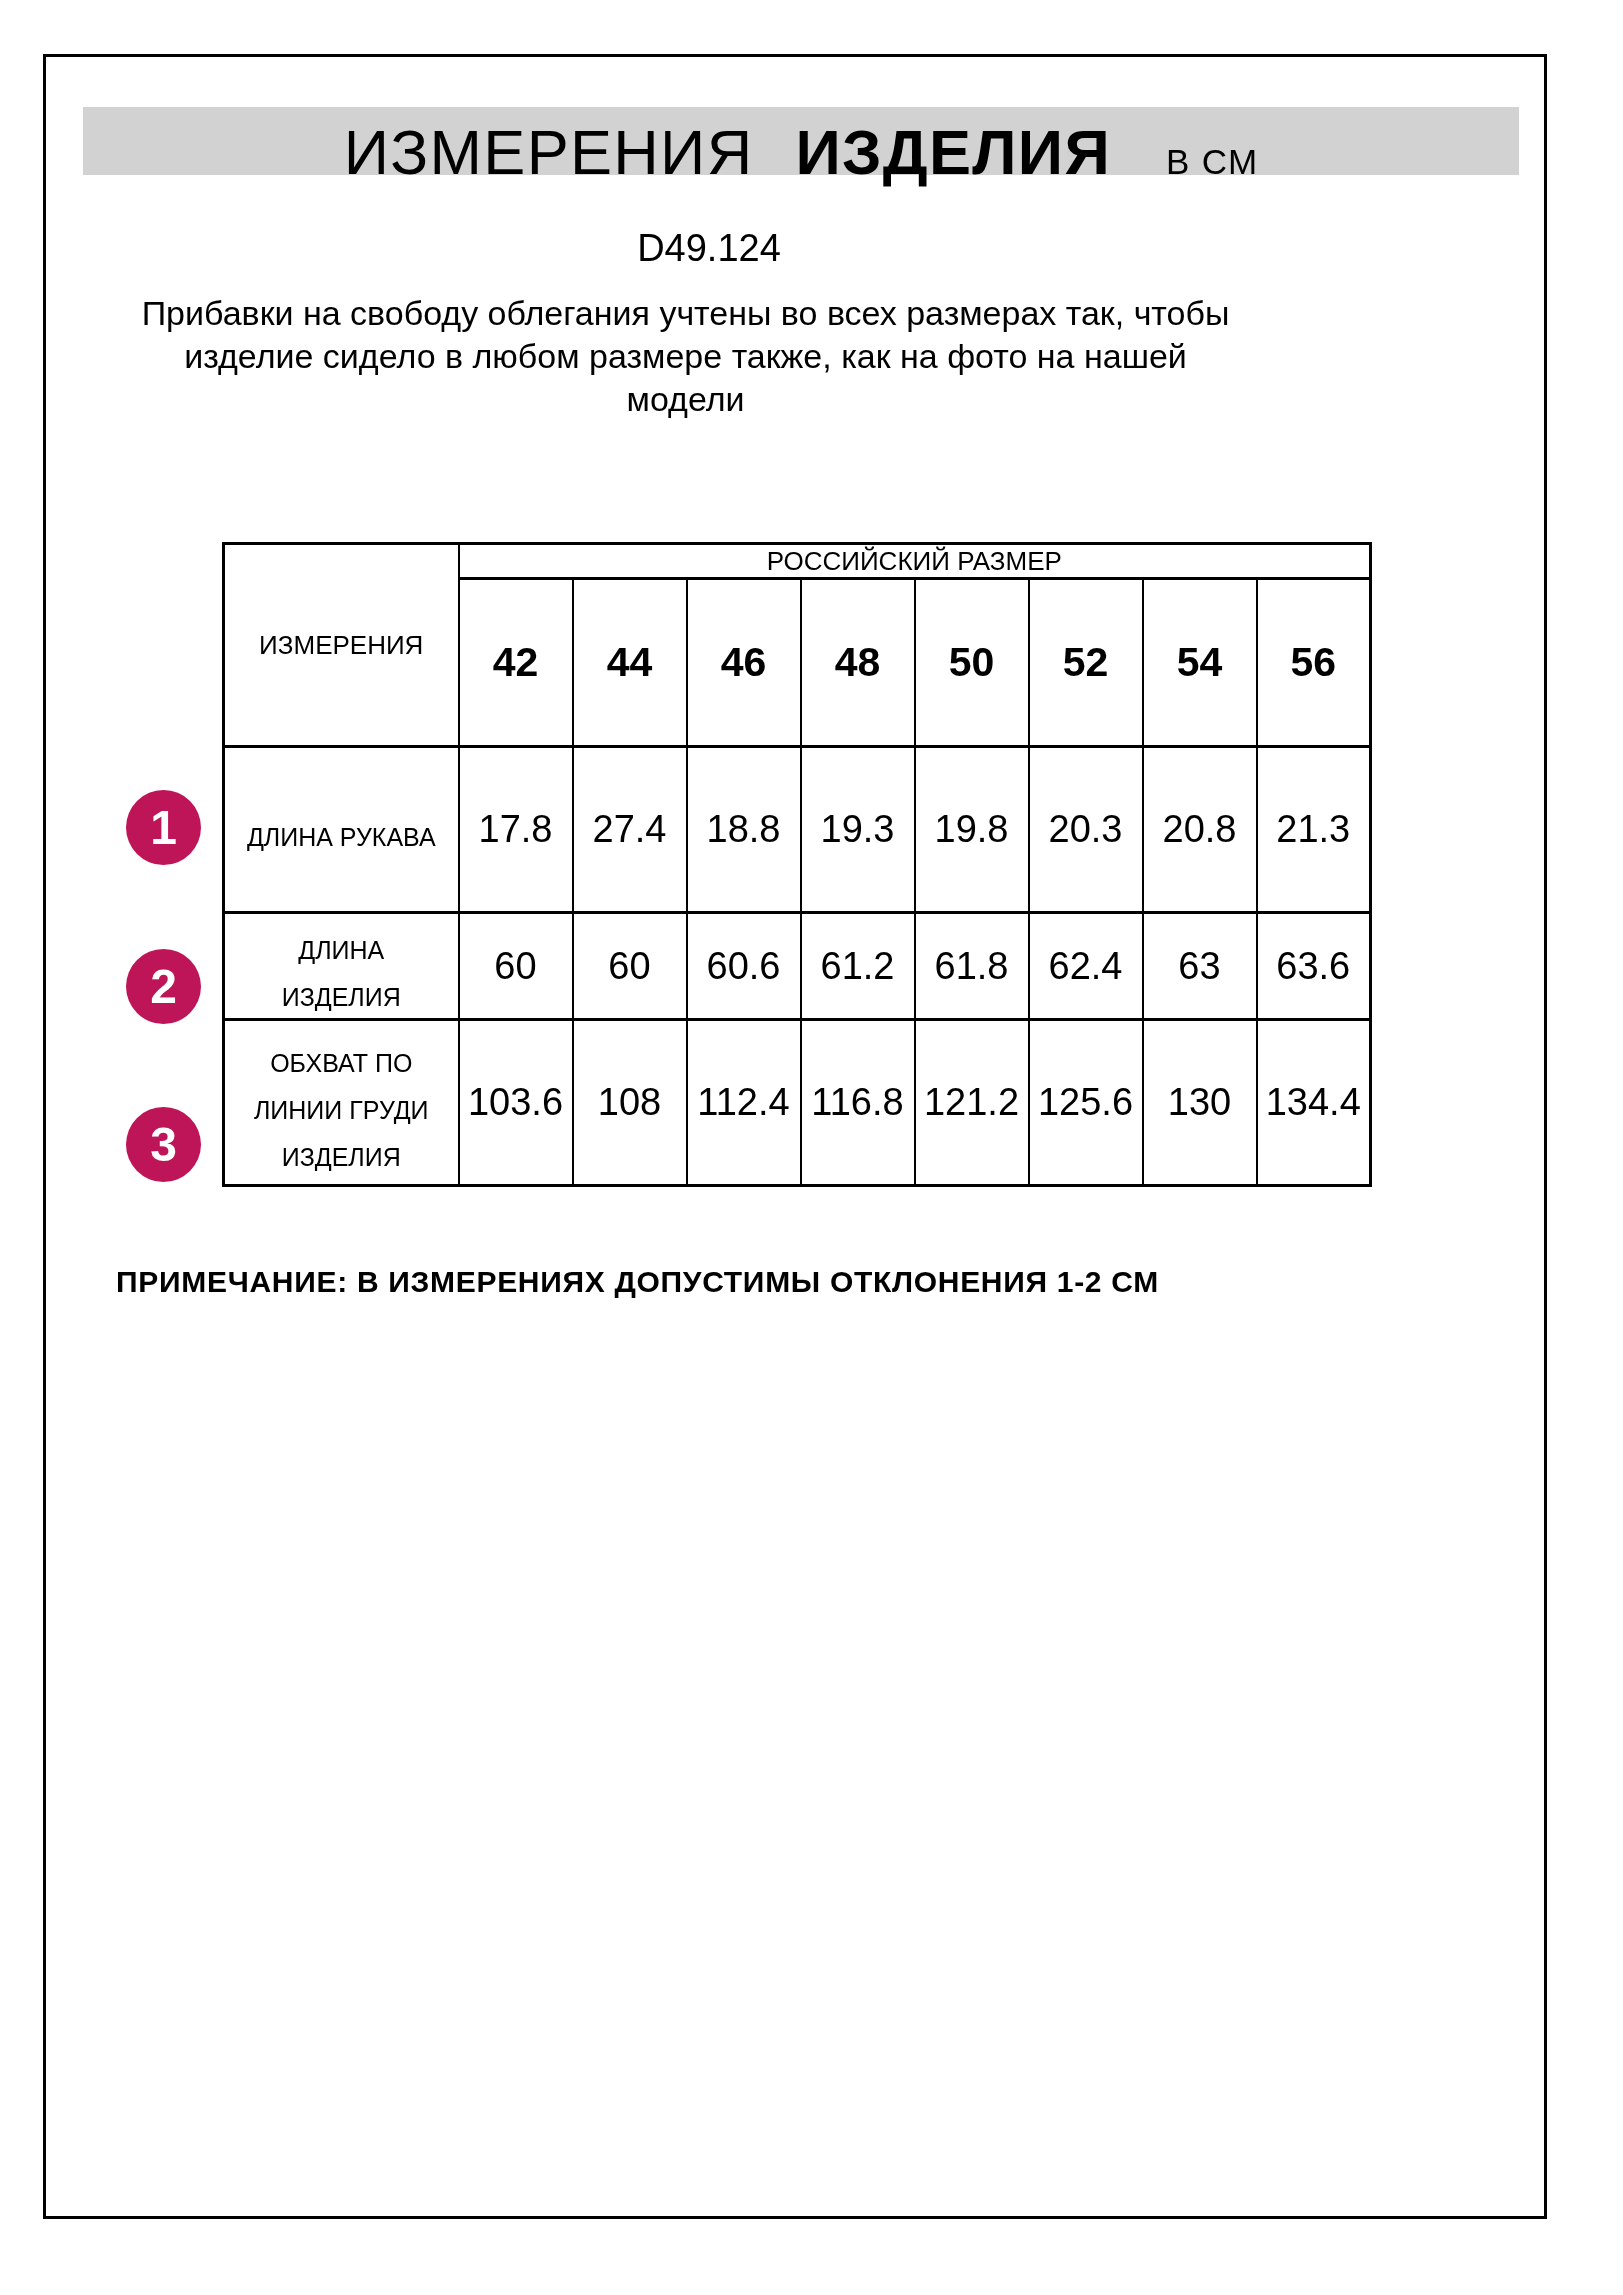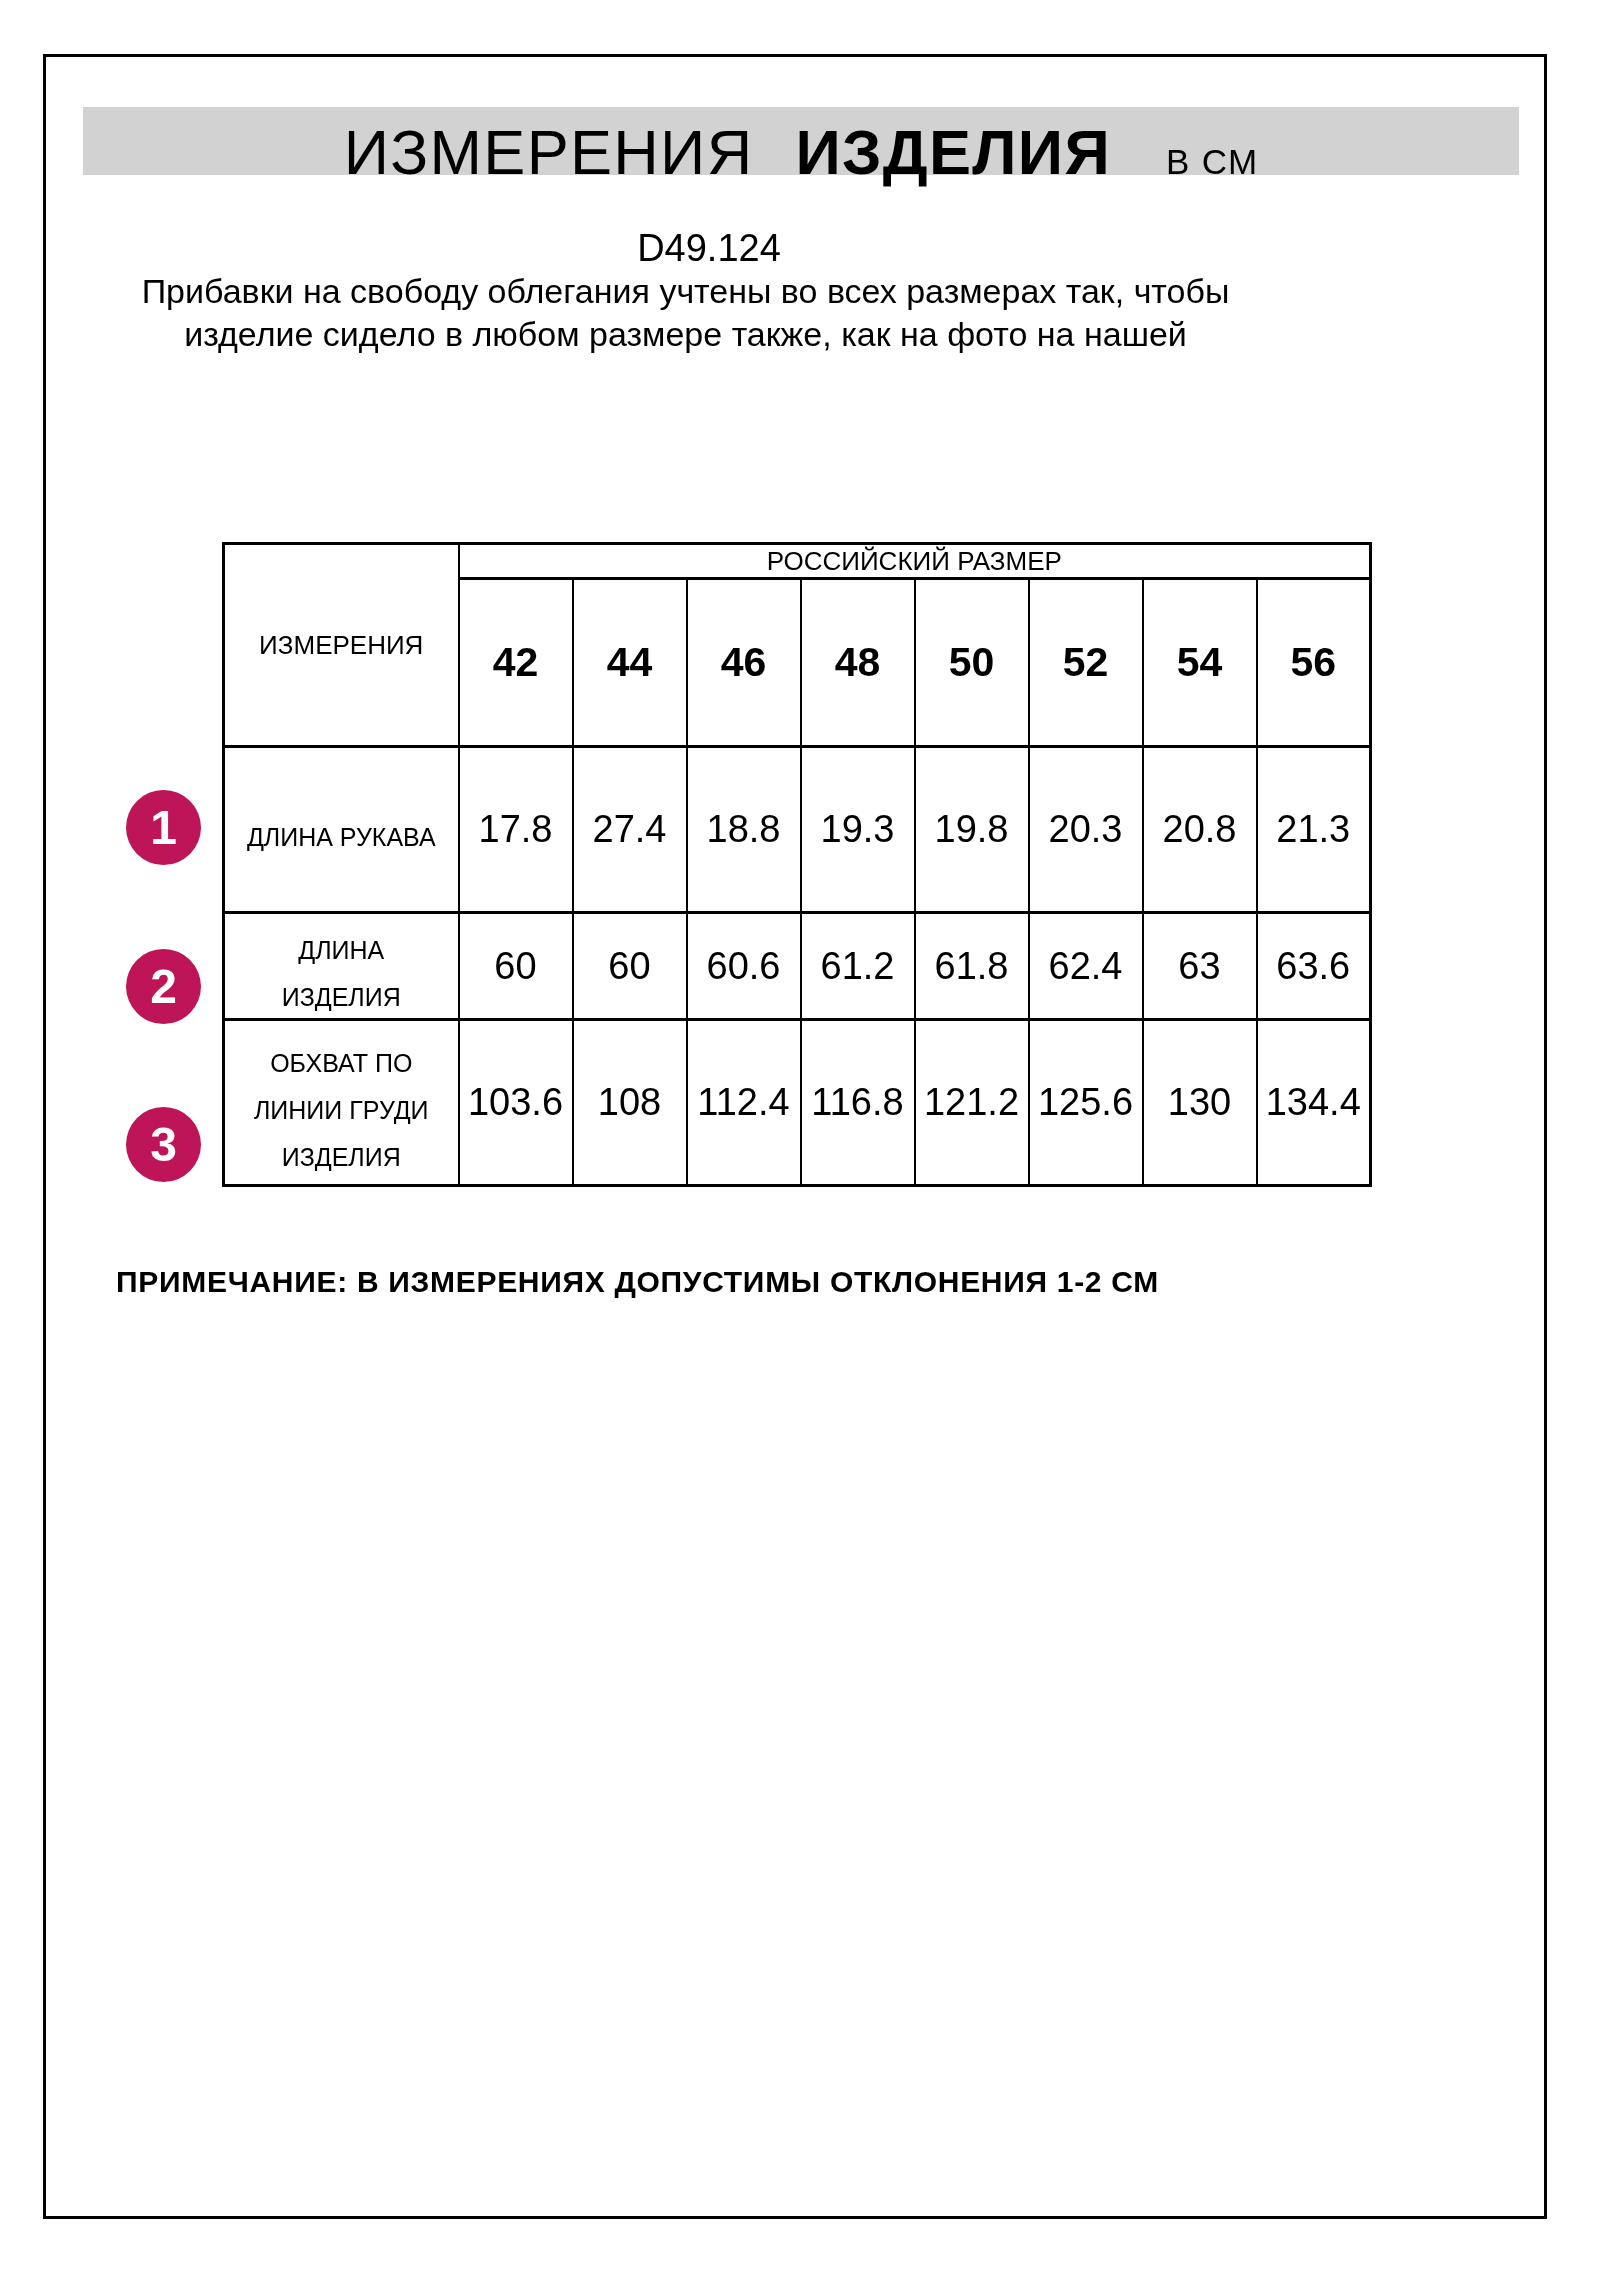--- a/index.html
+++ b/index.html
@@ -35,21 +35,21 @@
   .model-code {
     position: absolute;
     left: 43px; top: 229px; width: 1332px;
     text-align: center;
     font-size: 38px; font-weight: 400;
     line-height: 39px;
   }
 
   .description {
     position: absolute;
-    left: 43px; top: 270px; width: 1285px;
+    left: 43px; top: 292px; width: 1285px;
     text-align: center;
     font-size: 34px; font-weight: 400;
     line-height: 43px;
   }
   .description .line { display: block; }
 
   table.measure {
     position: absolute;
     left: 222px; top: 542px;
     width: 1146px;
@@ -114,20 +114,21 @@
 
 <div class="title-bar">
   <span class="title-main">ИЗМЕРЕНИЯ</span><span class="title-bold">ИЗДЕЛИЯ</span><span class="title-unit">В СМ</span>
 </div>
 
 <div class="model-code">D49.124</div>
 
 <div class="description">
   <span class="line">Прибавки на свободу облегания учтены во всех размерах так, чтобы</span>
   <span class="line">изделие сидело в любом размере также, как на фото на нашей</span>
+  <span class="line">модели</span>
 </div>
 
 <table class="measure">
   <colgroup>
     <col class="c-label">
     <col class="c-size">
       <col class="c-size">
       <col class="c-size">
       <col class="c-size">
     <col class="c-size">

